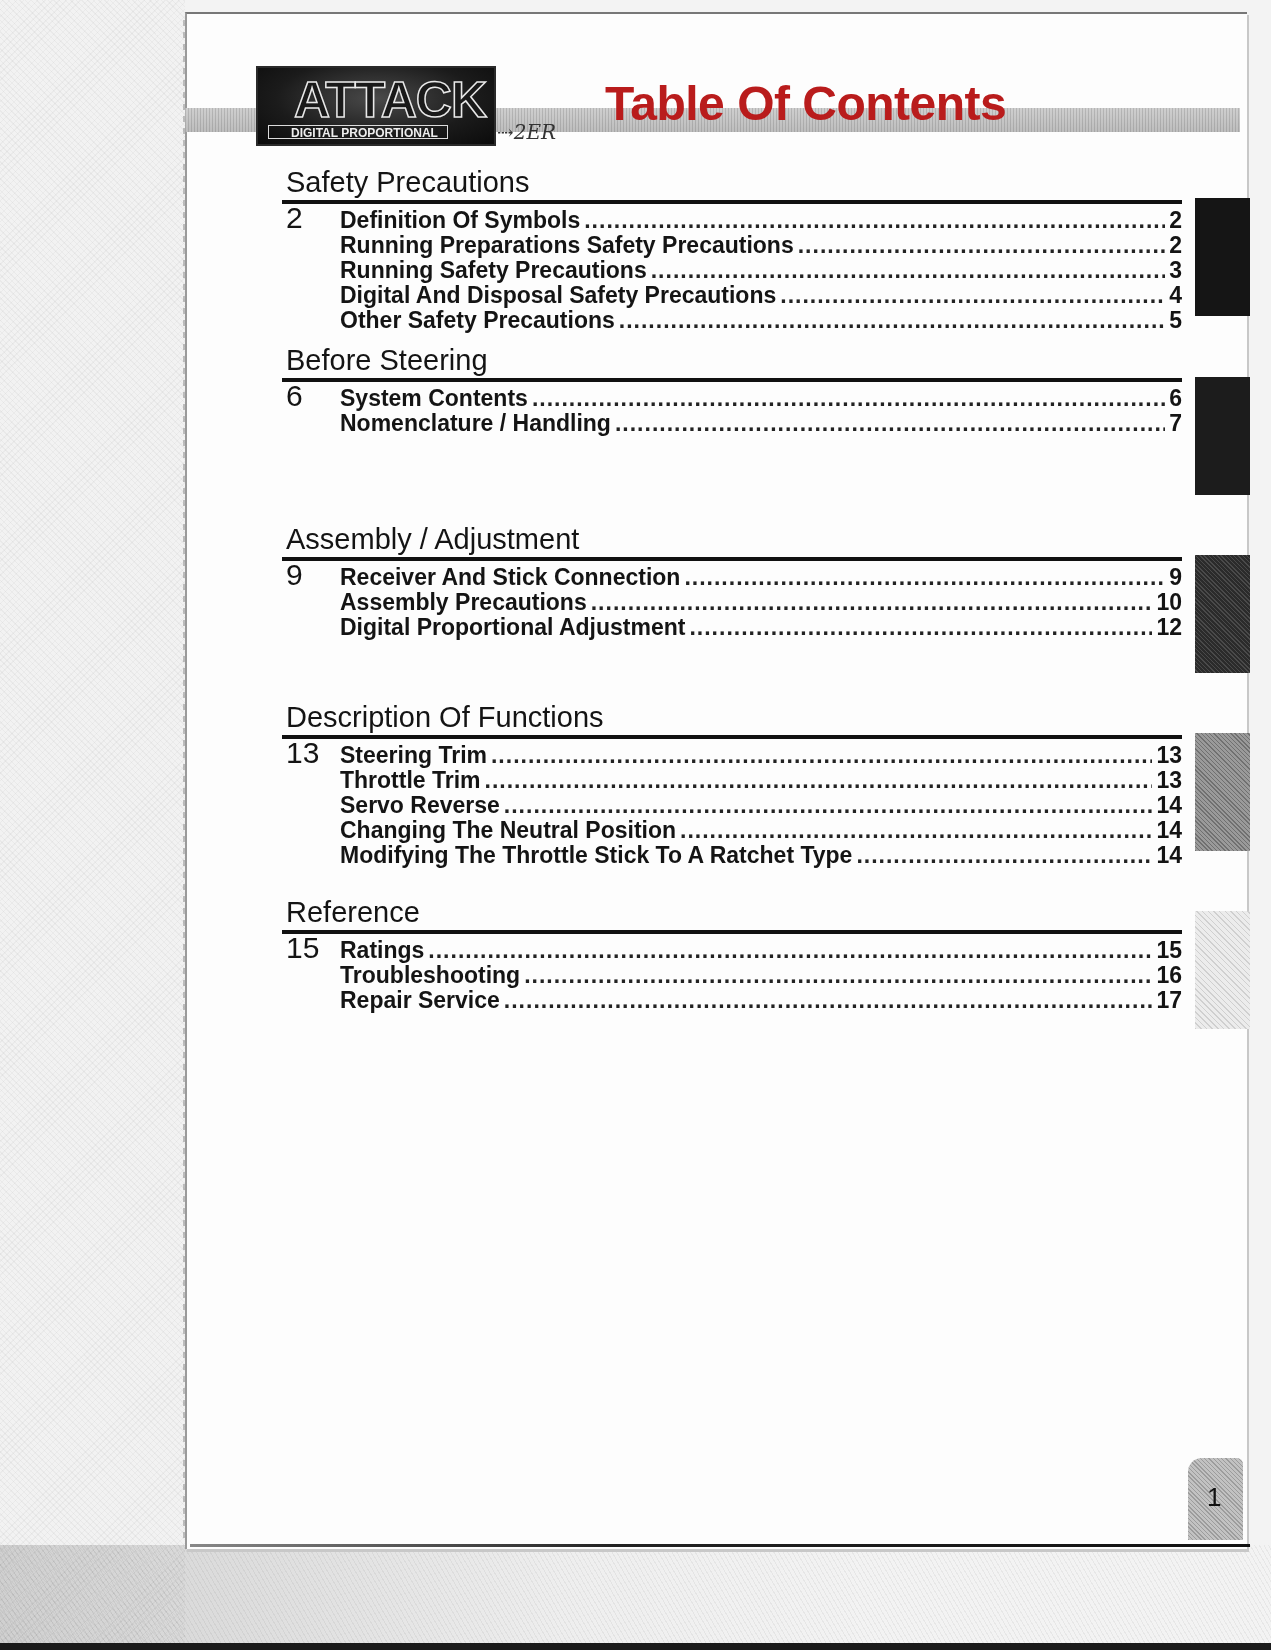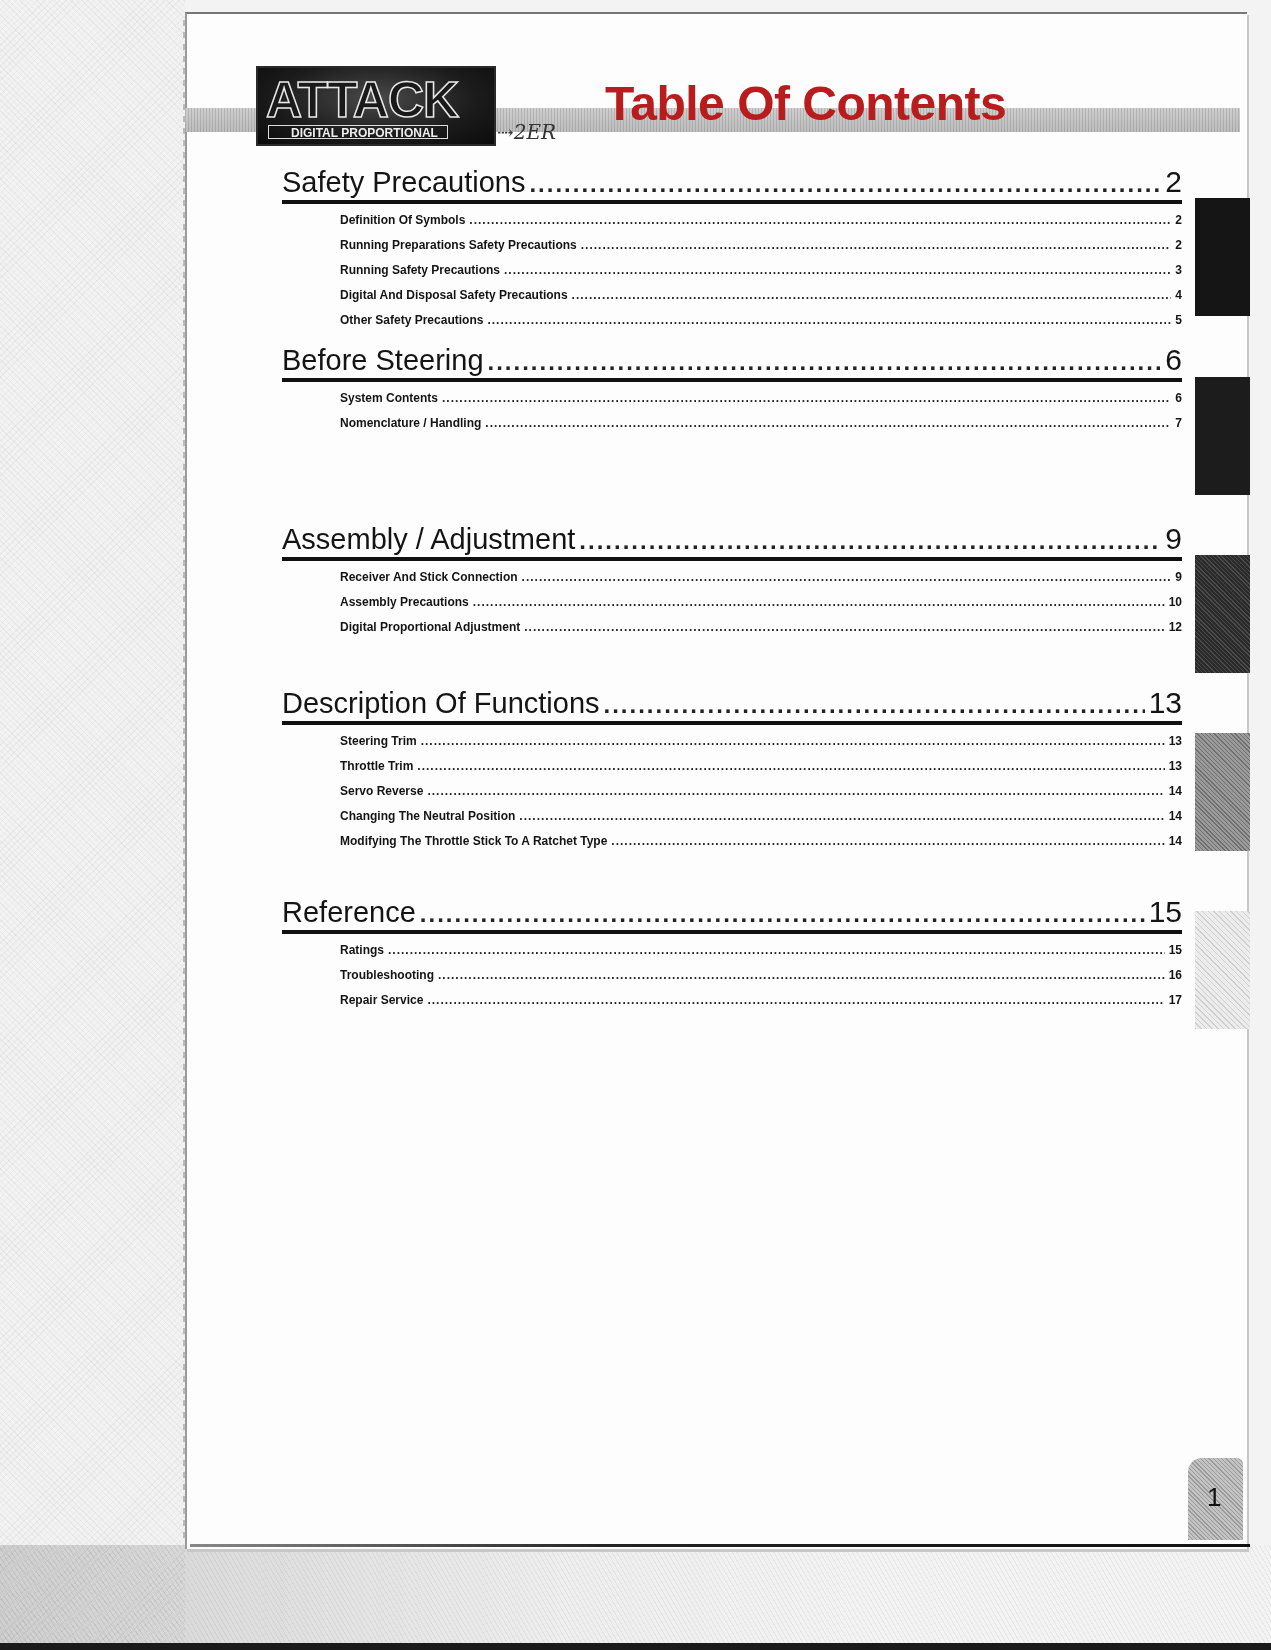--- a/index.html
+++ b/index.html
@@ -49,21 +49,21 @@
     background:
       radial-gradient(ellipse at 50% 40%, #4a4a4a 0%, #1b1b1b 60%, #0b0b0b 100%);
     border:2px solid #2a2a2a;
     box-sizing:border-box;
   }
   .logo-word {
     position:absolute; left:8px; top:4px; width:220px;
     font-size:50px; font-weight:bold; letter-spacing:-1px;
     color:#1a1a1a;
     -webkit-text-stroke:1.5px #e9e9e9;
-    text-align:left; line-height:56px;
+    text-align:right; line-height:56px;
   }
   .logo-sub {
     position:absolute; left:10px; top:57px; width:180px; height:14px;
     border:1px solid #dcdcdc;
     font-size:12px; font-weight:bold; color:#eee;
     line-height:14px; padding-left:22px; box-sizing:border-box;
   }
   .handnote {
     position:absolute; left:497px; top:120px;
     font-family:"DejaVu Serif", serif; font-style:italic;
@@ -74,24 +74,25 @@
     font-size:48px; font-weight:bold; letter-spacing:-0.5px; color:#b91c1c;
     line-height:56px;
   }
 
   
   .toc { position:absolute; left:282px; width:900px; }
   .sec-row {
     display:flex; align-items:baseline; white-space:nowrap;
     font-size:29px; height:36px; line-height:36px;
     border-bottom:4px solid #111;
+    flex-direction:column;
   }
   .sub-row {
     display:flex; align-items:baseline; white-space:nowrap;
-    font-size:12px; font-weight:bold; height:25px; line-height:25px;
+    font-size:23px; font-weight:bold; height:25px; line-height:25px;
     padding-left:58px;
   }
   .lbl { flex:0 0 auto; }
   .dots { flex:1 1 auto; overflow:hidden; margin:0 4px; letter-spacing:1px; color:#222; }
   .dots::before {
     content:"................................................................................................................................................................................................................................................";
   }
   .sec-row .dots { font-weight:bold; font-size:24px; letter-spacing:2px; }
   .pg { flex:0 0 auto; text-align:right; }
   .sec-row .pg { font-size:30px; }
@@ -211,21 +212,21 @@
       <span class="dots"></span>
       <span class="pg">10</span>
     </div>
   <div class="sub-row">
       <span class="lbl">Digital Proportional Adjustment</span>
       <span class="dots"></span>
       <span class="pg">12</span>
     </div>
 </div>
 
-<div class="toc" style="top:685px;">
+<div class="toc" style="top:699px;">
   <div class="sec-row">
     <span class="lbl">Description Of Functions</span>
     <span class="dots"></span>
     <span class="pg">13</span>
   </div>
   <div style="height:4px"></div>
   <div class="sub-row">
       <span class="lbl">Steering Trim</span>
       <span class="dots"></span>
       <span class="pg">13</span>

